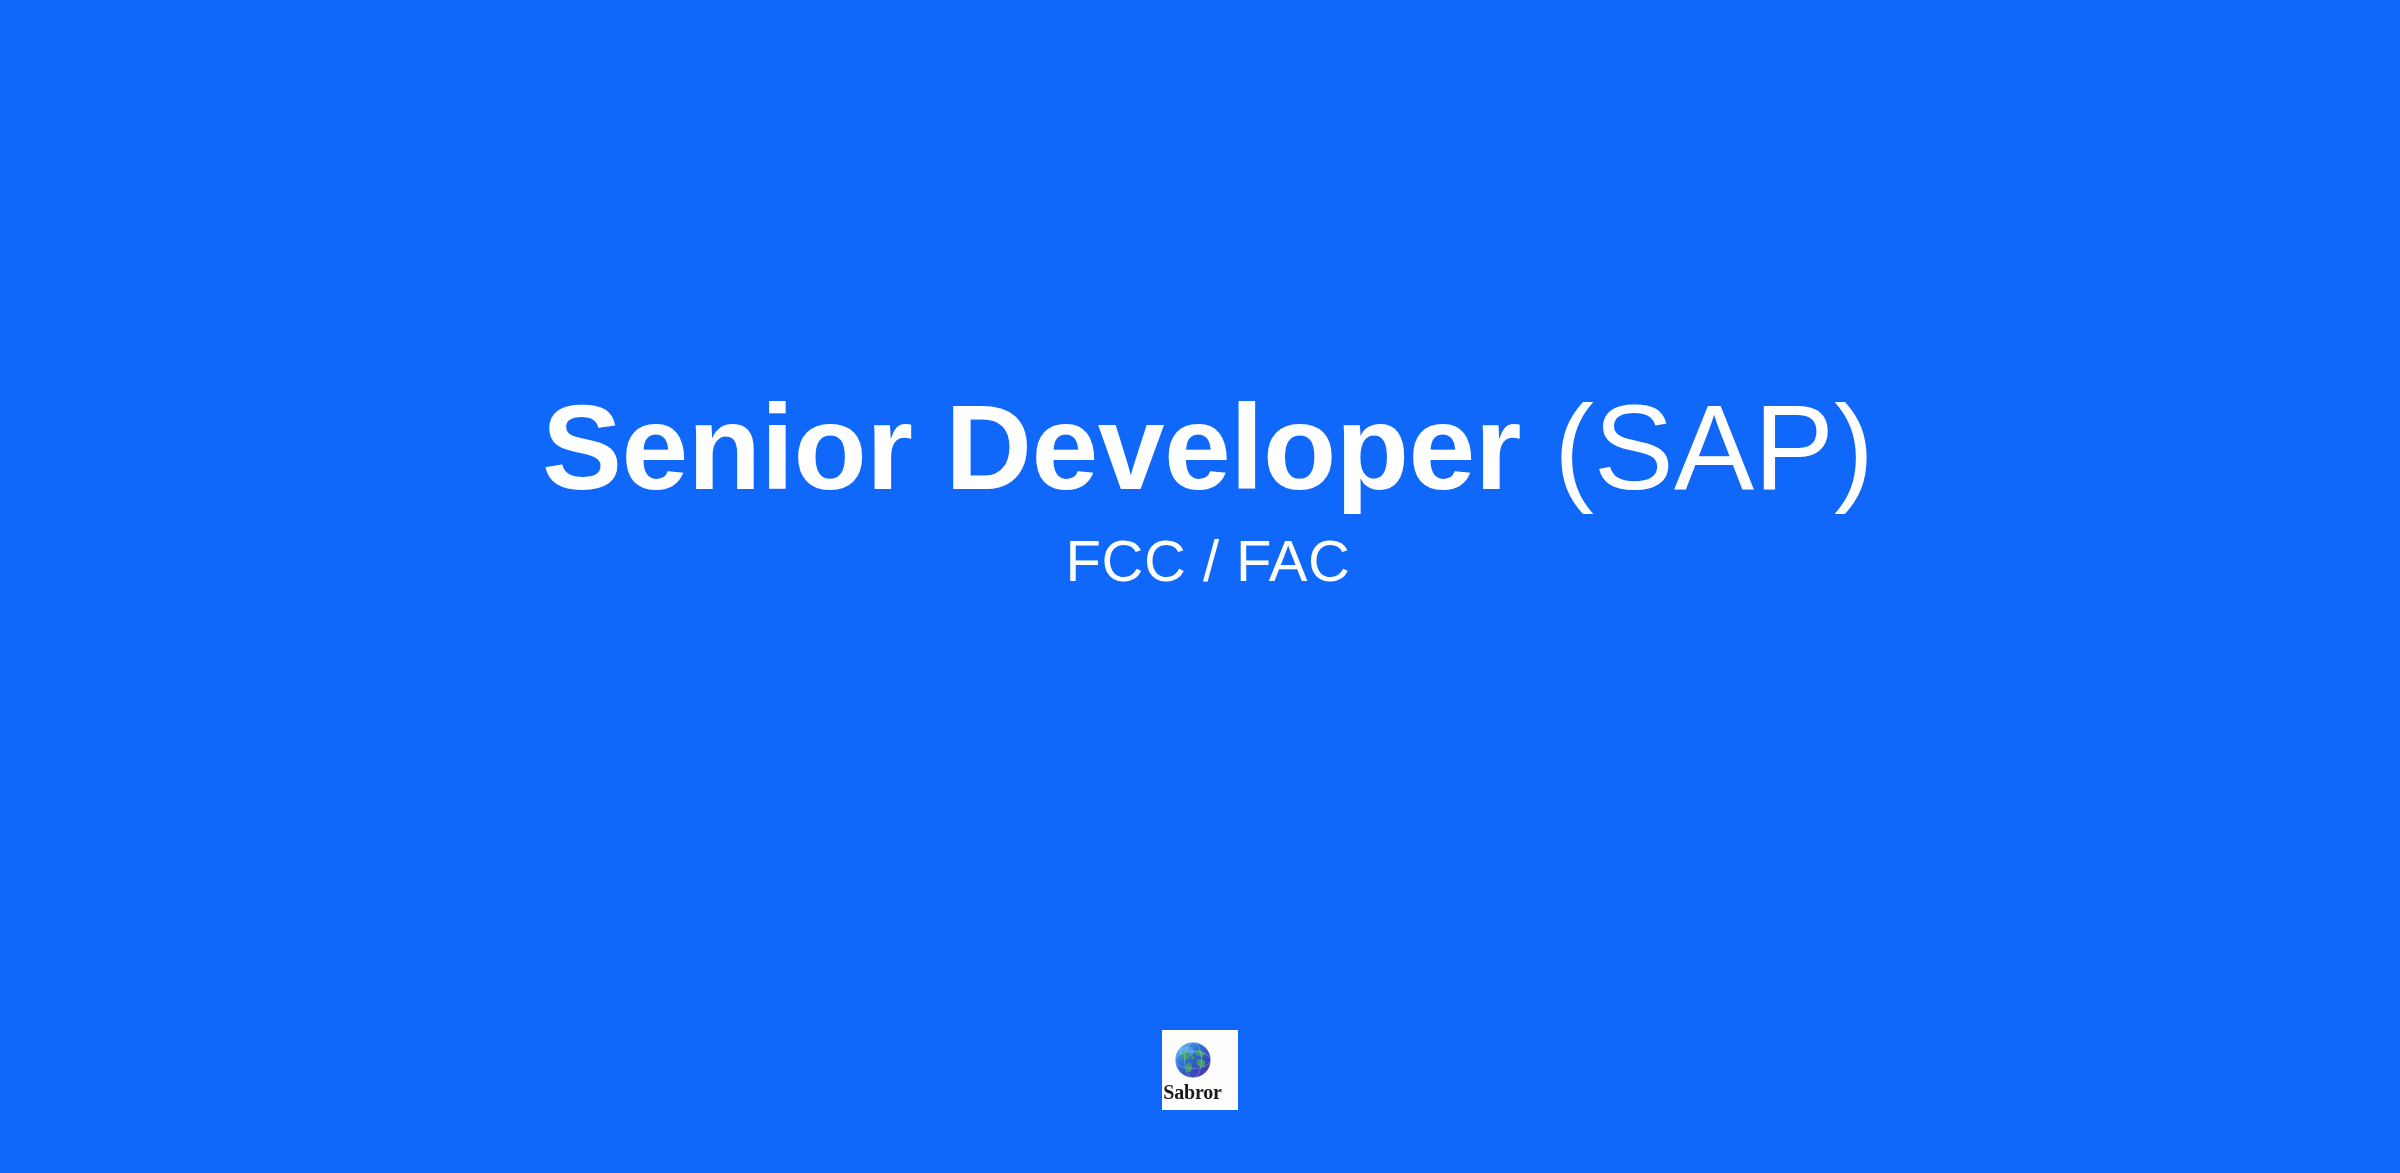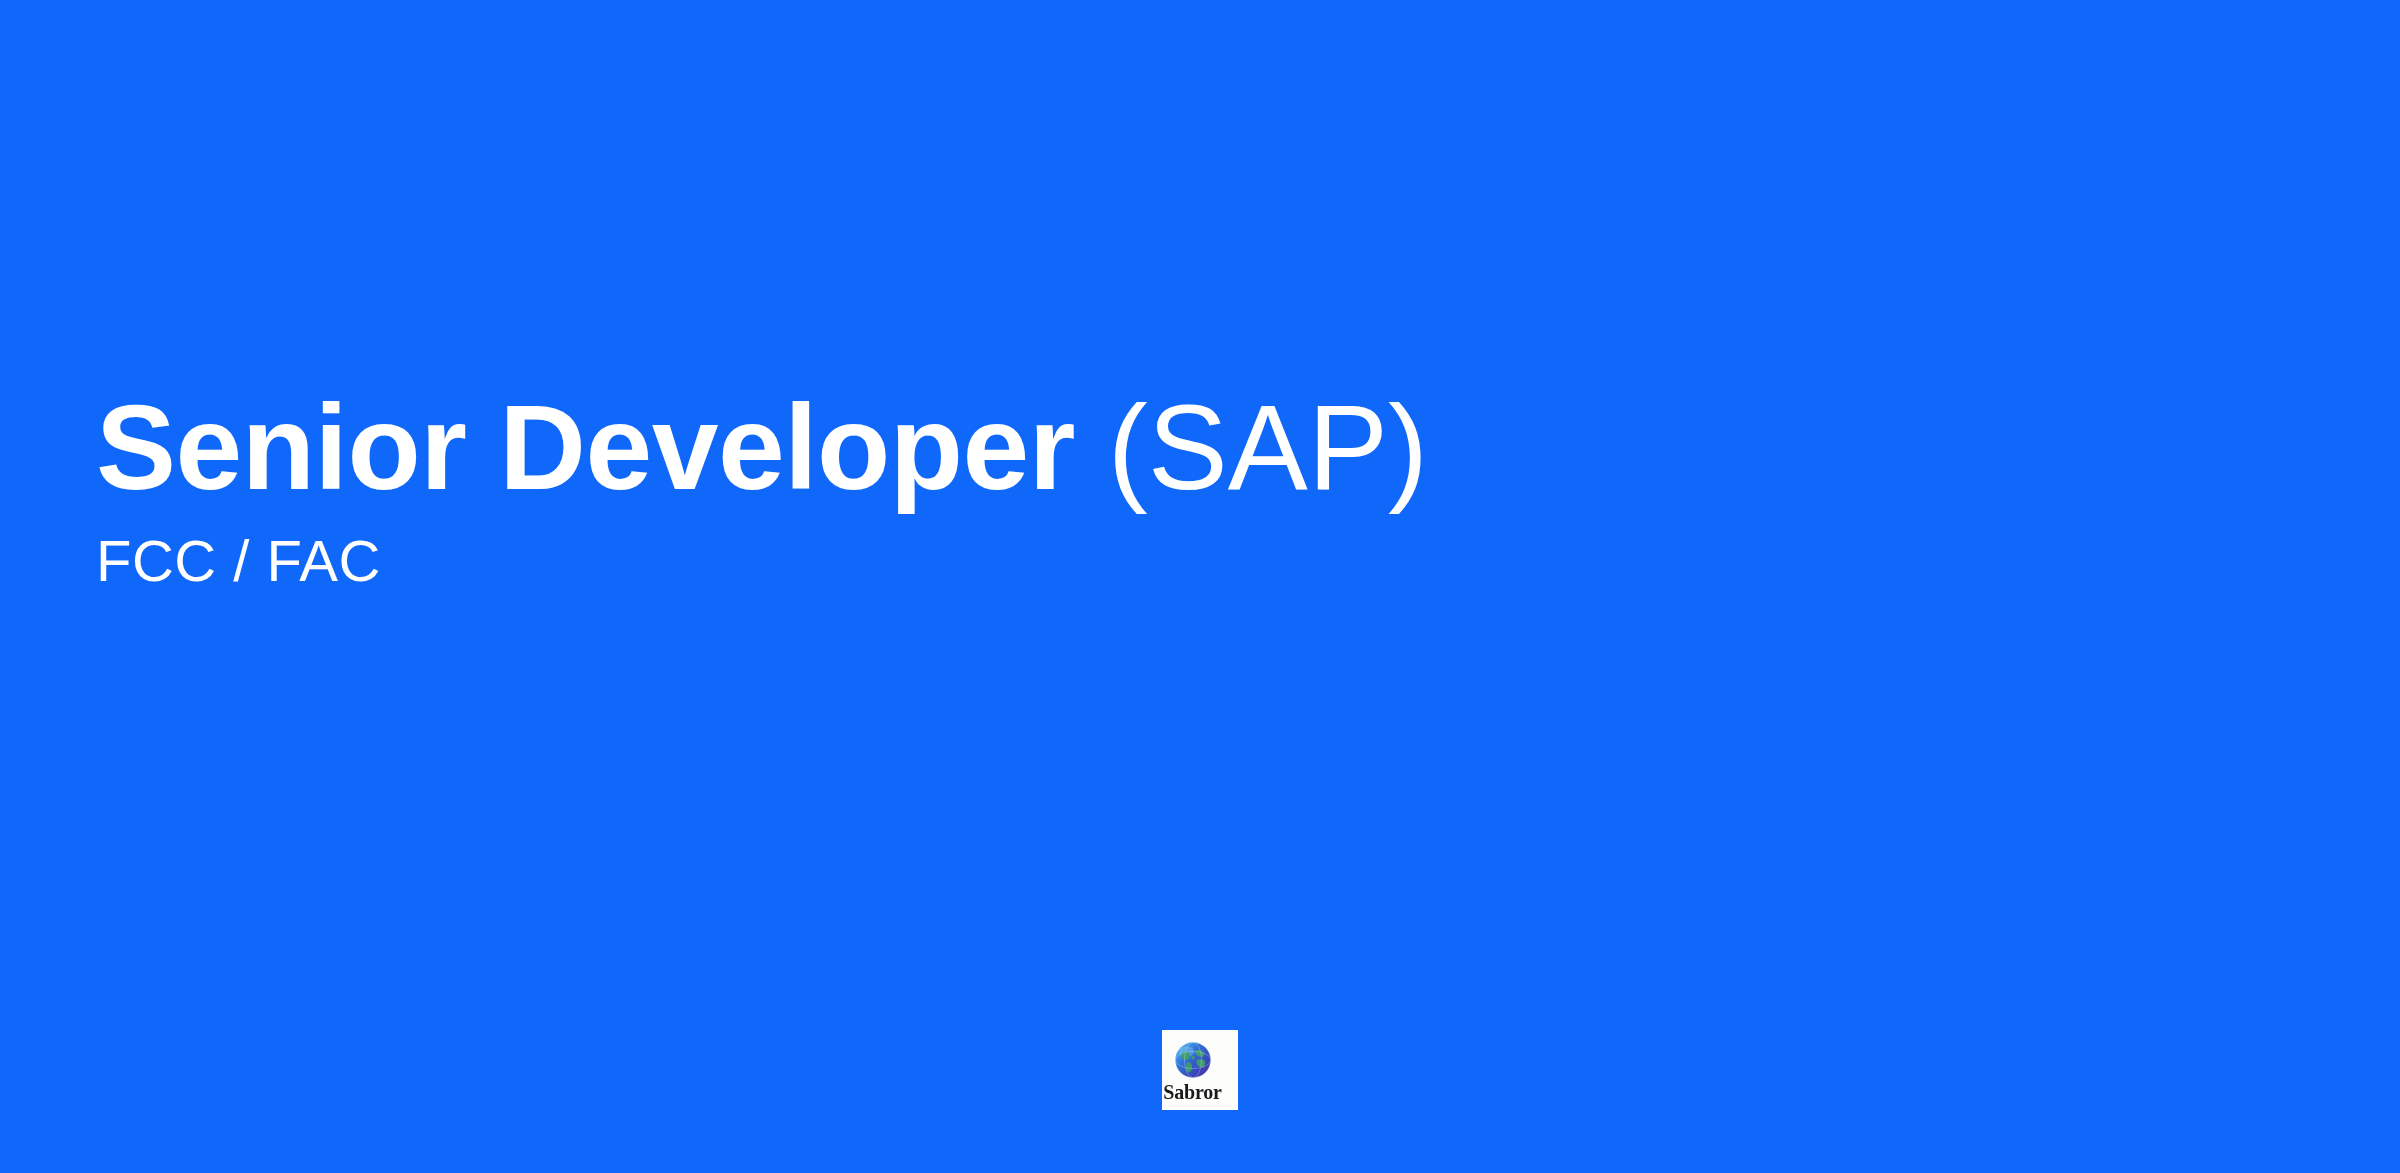--- a/index.html
+++ b/index.html
@@ -23,20 +23,21 @@
     height: 1173px;
     background: #1068fb;
   }
 
   
   #headline-block {
     position: absolute;
     left: 16px;
     right: 0;
     top: 383px;
+    text-align: center;
     padding: 0 80px;
   }
 
   #job-title {
     font-family: "Liberation Sans", sans-serif;
     font-size: 120px;
     line-height: 1.08;
     font-weight: 700;
     color: #ffffff;
     letter-spacing: -0.5px;

